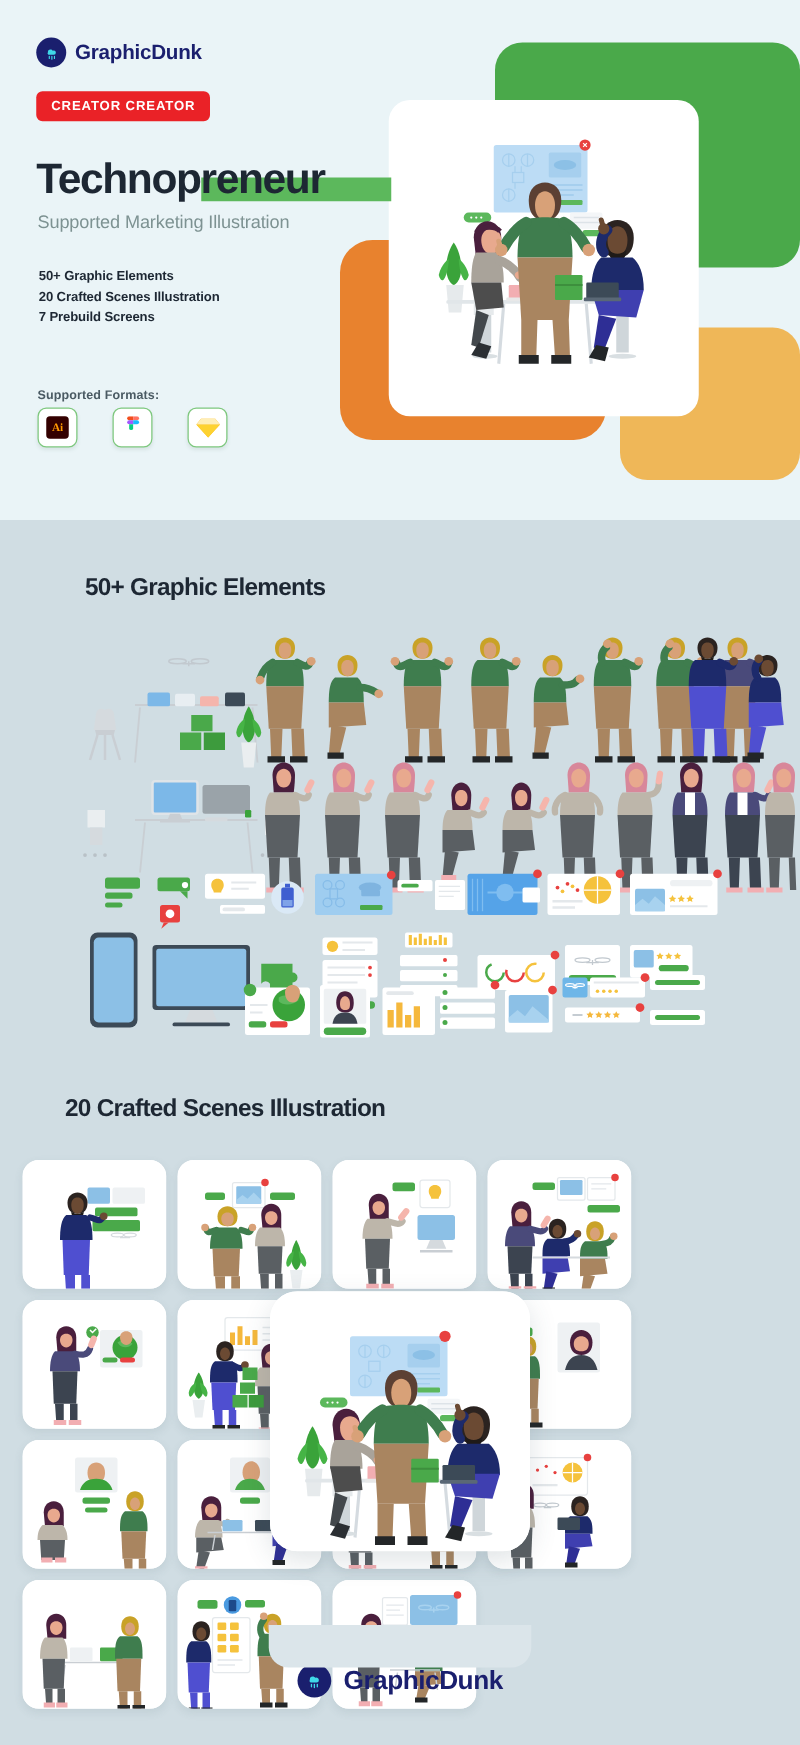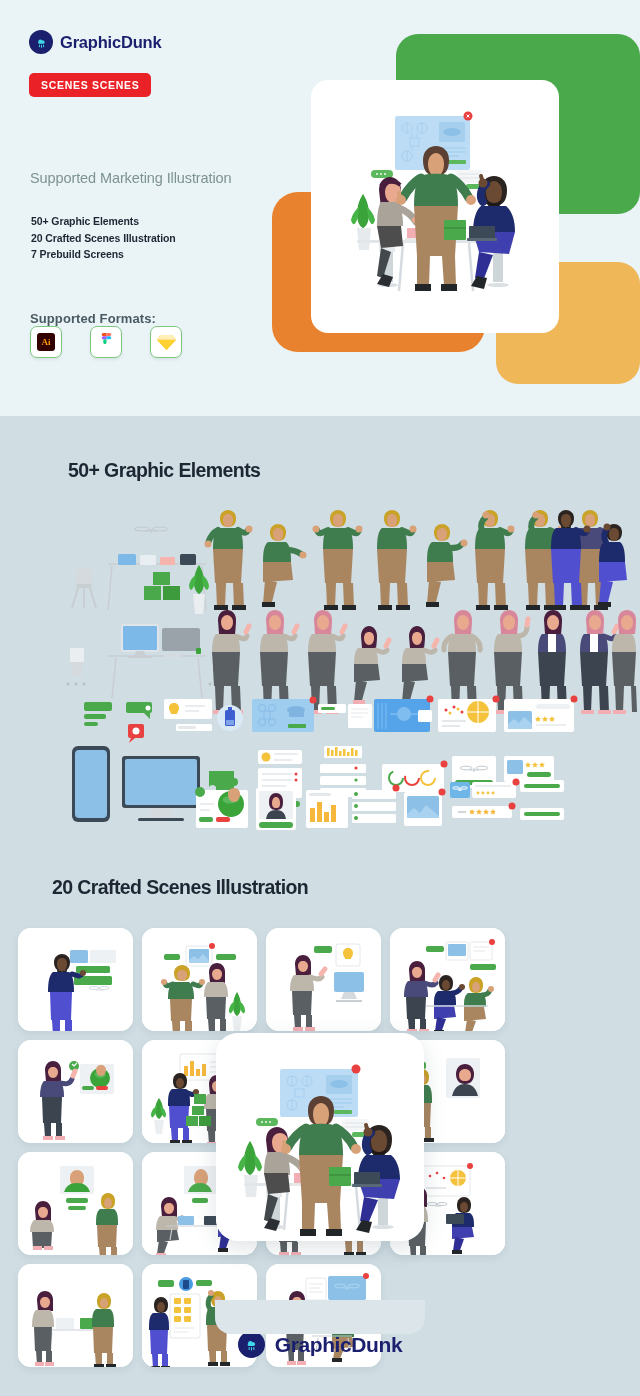--- a/index.html
+++ b/index.html
@@ -87,21 +87,21 @@
     font-size: 10.5px;
     font-weight: bold;
     color: #1d2733;
     line-height: 16.5px;
     letter-spacing: -0.1px;
   }
 
   .formats-label {
     position: absolute;
     left: 30px; top: 311px;
-    font-size: 13px;
+    font-size: 10px;
     font-weight: bold;
     color: #4a5a63;
     letter-spacing: 0.1px;
   }
   .formats-row {
     position: absolute;
     left: 30px; top: 326px;
     display: flex; gap: 28px;
   }
   .fmt {
@@ -325,22 +325,26 @@
       <svg width="15" height="15" viewBox="0 0 16 16">
         <path d="M4.6 7.2a2.3 2.3 0 0 1 2.2-2.4c.8 0 1.5.4 1.9 1.1a1.9 1.9 0 0 1 2.7 1.8 1.7 1.7 0 0 1-1.7 1.7H5.1a1.6 1.6 0 0 1-.5-2.2z" fill="#3fd8e8"></path>
         <g stroke="#3fd8e8" stroke-width="1" stroke-linecap="round">
           <path d="M5.8 10.8v1.8M8 10.8v2.4M10.2 10.8v1.8"></path>
         </g>
       </svg>
     </span>
     <span class="brand-name">GraphicDunk</span>
   </div>
 
-  <div class="badge">SCENES SCENES</div>
-
+  <div class="badge">CREATOR CREATOR</div>
+
+  <div class="title-wrap">
+    <span class="title-hl"></span>
+    <h1 class="title">Technopreneur</h1>
+  </div>
 
   <p class="subtitle">Supported Marketing Illustration</p>
 
   <ul class="feature-list">
     <li>50+ Graphic Elements</li>
     <li>20 Crafted Scenes Illustration</li>
     <li>7 Prebuild Screens</li>
   </ul>
 
   <div class="formats-label">Supported Formats:</div>

